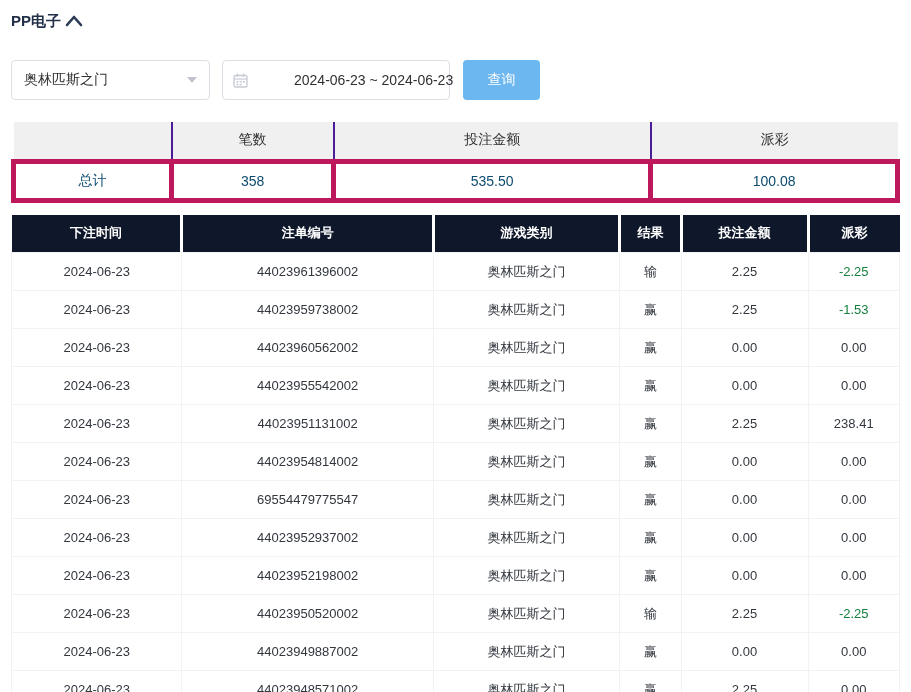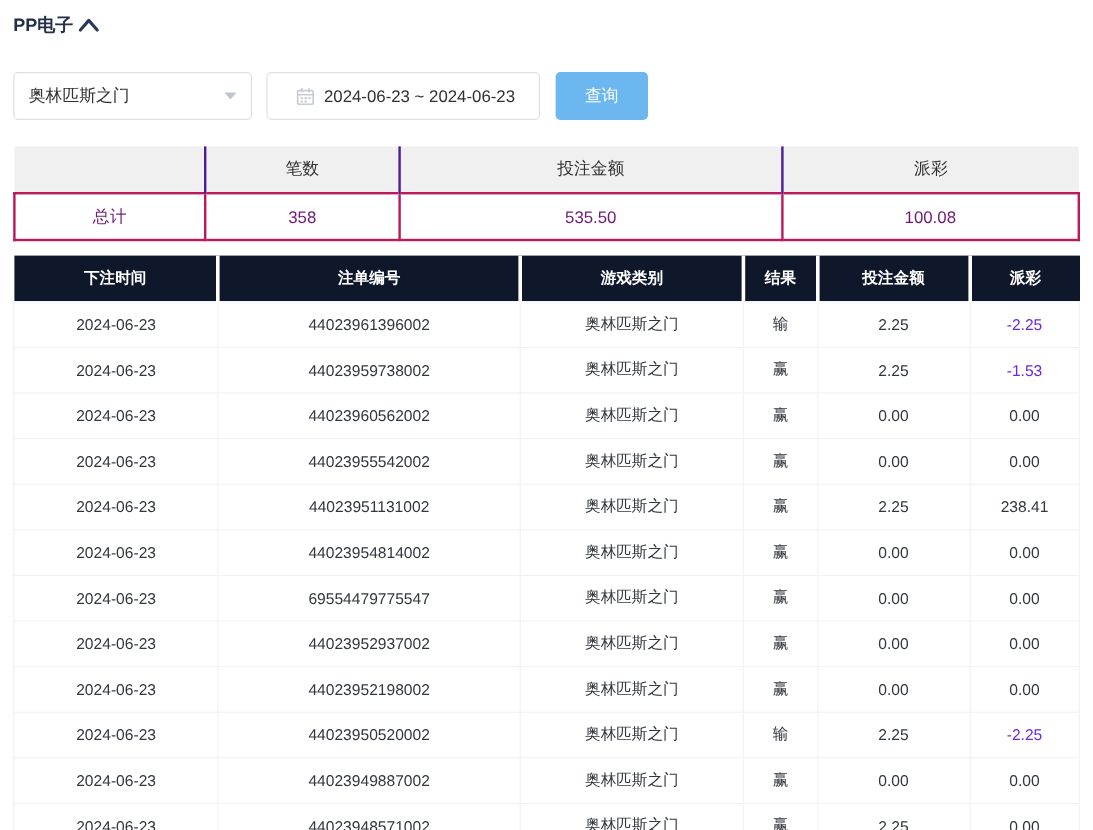--- a/index.html
+++ b/index.html
@@ -15,22 +15,22 @@
     justify-content: center; cursor: pointer; background: none; border: none; }
 
   
   .filter-bar { display: flex; align-items: center; margin-top: 18px; height: 40px; }
   .select-box { width: 199px; height: 40px; border: 1px solid #dcdfe6; border-radius: 4px;
     display: flex; align-items: center; padding: 0 12px; cursor: pointer; background: #fff; }
   .select-box .select-value { flex: 1; font-size: 14px; color: #303133; }
   .caret-down { width: 0; height: 0; border-left: 5px solid transparent;
     border-right: 5px solid transparent; border-top: 6px solid #c0c4cc; }
   .date-box { width: 228px; height: 40px; border: 1px solid #dcdfe6; border-radius: 4px;
-    display: flex; align-items: center; padding: 0 24px; margin-left: 12px;
-    cursor: pointer; background: #fff; }
+    display: flex; align-items: center; padding: 0 10px; margin-left: 12px;
+    cursor: pointer; background: #fff; gap: 38px; }
   .date-box .date-value { font-size: 14px; color: #303133; margin-left: 8px; white-space: nowrap; }
 
   .tab-group { display: flex; margin-left: 10px; }
   .tab-btn { height: 40px; padding: 0 22px; background: #fff; border: 1px solid #dcdfe6;
     font-size: 14px; color: #c0c4cc; cursor: pointer; margin-left: -1px;
     font-family: inherit; }
   .tab-btn:first-child { border-radius: 4px 0 0 4px; margin-left: 0; }
   .tab-btn:last-child { border-radius: 0 4px 4px 0; }
   .tab-btn.active { color: #68b4f1; border-color: #9fcef5; position: relative; z-index: 1; }
 
@@ -38,31 +38,31 @@
     color: #fff; border: none; border-radius: 4px; font-size: 14px; cursor: pointer;
     font-family: inherit; }
 
   
   table { border-collapse: collapse; table-layout: fixed; width: 889px; }
   td, th { text-align: center; font-weight: normal; }
   .summary-table { margin-top: 22px; }
   .summary-table th { background: #f0f0f0; height: 39px; font-size: 14px; color: #303133;
     border-right: 2px solid #4c1d95; }
   .summary-table th:last-child { border-right: none; }
-  .summary-table td { height: 39px; font-size: 14px; color: #701a75;
-    border: 2px solid #be185d; background: #fff; }
+  .summary-table td { height: 39px; font-size: 14px; color: #0c4a6e;
+    border: 5px solid #be185d; background: #fff; }
 
   
   .detail-table { margin-top: 12px; }
   .detail-table th { background: #0f172a; color: #fff; font-weight: bold; font-size: 13px;
     height: 38px; border-right: 3px solid #fff; }
   .detail-table th:last-child { border-right: none; }
   .detail-table td { height: 38px; font-size: 13px; color: #32373e;
     border: 1px solid #f0f2f5; background: #fff; }
-  .detail-table td.neg { color: #6d28d9; }
+  .detail-table td.neg { color: #15803d; }
 </style>
 </head>
 <body>
 
 <div class="panel">
 
   <div class="panel-header">
     <div class="panel-title">PP电子</div>
     <button class="collapse-btn">
       <span style="display:flex;">

